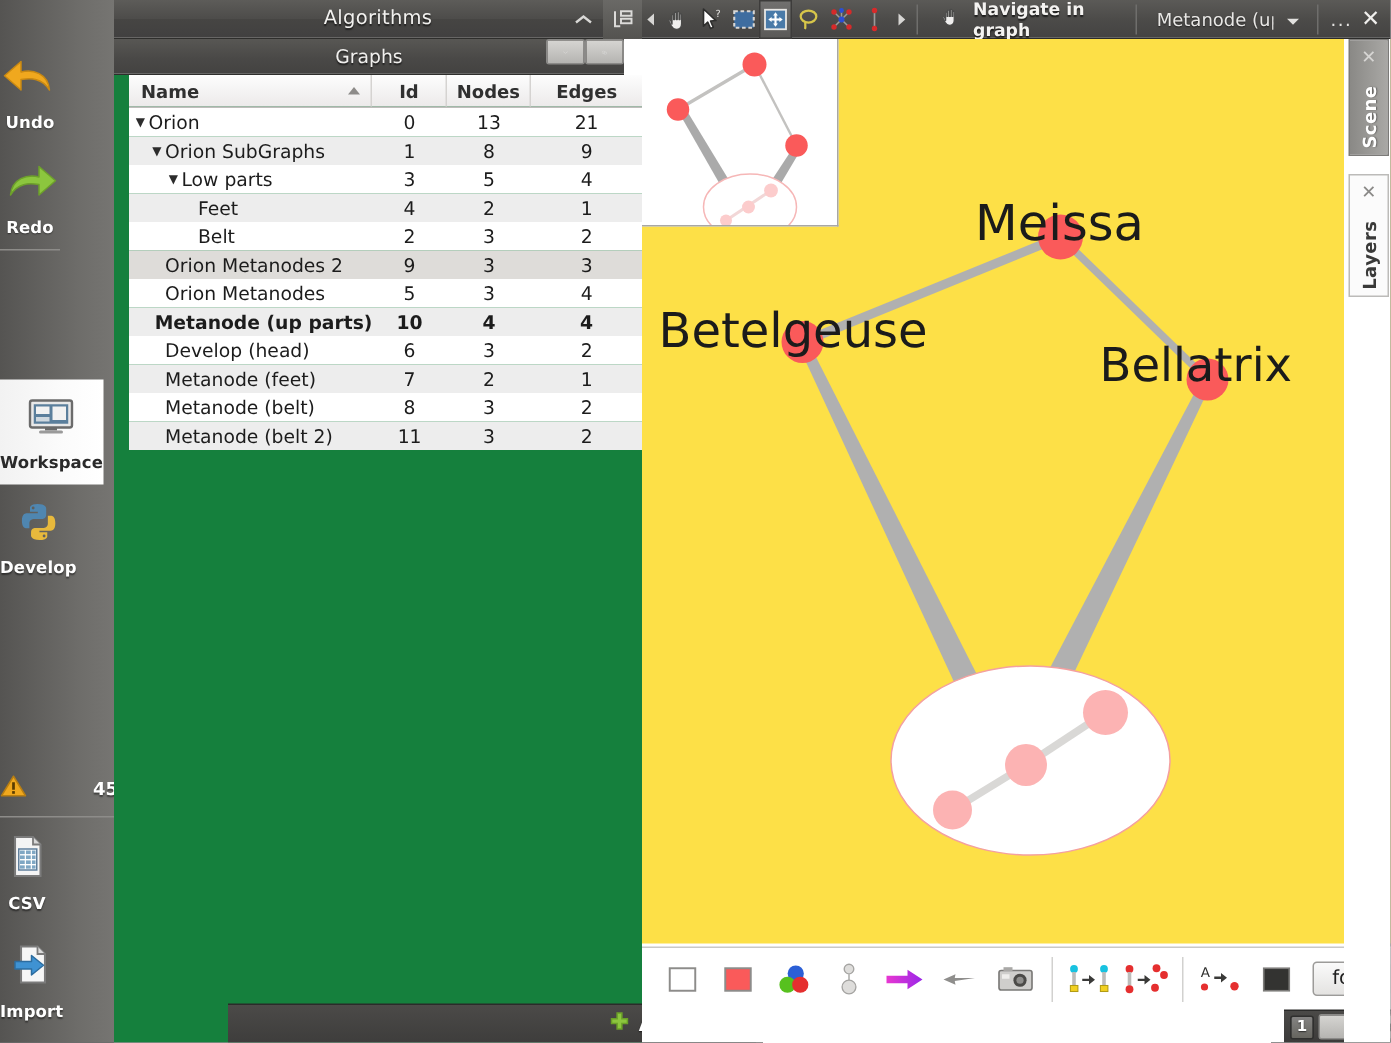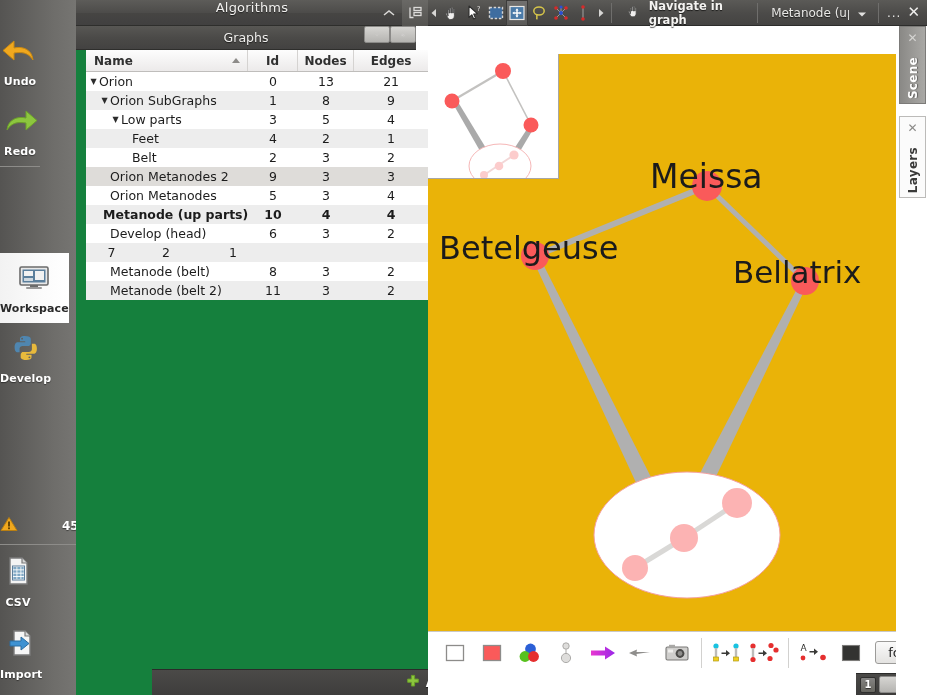--- a/index.html
+++ b/index.html
@@ -36,21 +36,21 @@
   }
   .rail-warn .cnt { color: #fff; font-size: 12px; font-weight: bold; text-shadow: 0 1px 1px rgba(0,0,0,.45); }
   .rail-top-pad { height: 26px; }
 
   
   .leftpanel { position: absolute; left: 76px; top: 0; width: 352px; height: 695px; background: #fff; }
 
   .titlebar {
     position: relative; height: 26px; width: 352px;
     background: linear-gradient(to bottom, #5d5c59 0%, #4d4c4a 50%, #464543 51%, #414040 100%);
-    display: flex; justify-content: center;
+    display: flex; align-items: center; justify-content: center;
     border-bottom: 1px solid #2e2e2c;
   }
   .titlebar .t {
     color: #f2f1ef; font-size: 13px; letter-spacing: .2px;
     text-shadow: 0 1px 1px rgba(0,0,0,.6);
   }
   .titlebar .btns { position: absolute; right: 0; top: 0; height: 26px; display: flex; }
   .tb-btn {
     width: 26px; height: 26px; display: flex; align-items: center; justify-content: center;
   }
@@ -127,21 +127,21 @@
   .vt-mode .lbl { color: #f4f3f1; font-size: 11.5px; font-weight: bold; text-shadow: 0 1px 1px rgba(0,0,0,.65); }
   .vt-combo { display: flex; align-items: center; gap: 8px; padding: 0 7px 0 9px; }
   .vt-combo .val {
     color: #e9e8e6; font-size: 12px; width: 78px; overflow: hidden; white-space: nowrap;
     text-shadow: 0 1px 1px rgba(0,0,0,.6);
   }
   .vt-dots { color: #e4e3e1; font-size: 12px; padding: 0 4px; letter-spacing: 1px; }
   .vt-close { color: #f0efed; font-size: 15px; padding: 0 7px 0 2px; line-height: 1; }
 
   
-  .canvas { position: relative; width: 499px; height: 603px; background: #eab308; overflow: hidden; margin-top: 28px; }
+  .canvas { position: relative; width: 499px; height: 603px; background: #fde047; overflow: hidden; }
   .overview {
     position: absolute; left: 0px; top: 0px; width: 131px; height: 125px;
     background: #fff; border: 1px solid #a8a7a5; border-left: none; border-top: none;
   }
   .nodelabel {
     position: absolute; color: #1b1b1b; font-family: "DejaVu Sans","Liberation Sans",sans-serif;
     white-space: nowrap; line-height: 1;
   }
 
   
@@ -444,20 +444,25 @@
             <div class="cell c-name">
               <span style="display: inline-block; width: 11px;"></span>
               <span class="twisty"></span>
               <span class="nm">Develop (head)</span>
             </div>
             <div class="cell c-id">6</div>
             <div class="cell c-nodes">3</div>
             <div class="cell c-edges">2</div>
           </div>
           <div class="trow odd">
+            <div class="cell c-name">
+              <span style="display: inline-block; width: 11px;"></span>
+              <span class="twisty"></span>
+              <span class="nm">Metanode (feet)</span>
+            </div>
             <div class="cell c-id">7</div>
             <div class="cell c-nodes">2</div>
             <div class="cell c-edges">1</div>
           </div>
           <div class="trow even">
             <div class="cell c-name">
               <span style="display: inline-block; width: 11px;"></span>
               <span class="twisty"></span>
               <span class="nm">Metanode (belt)</span>
             </div>

